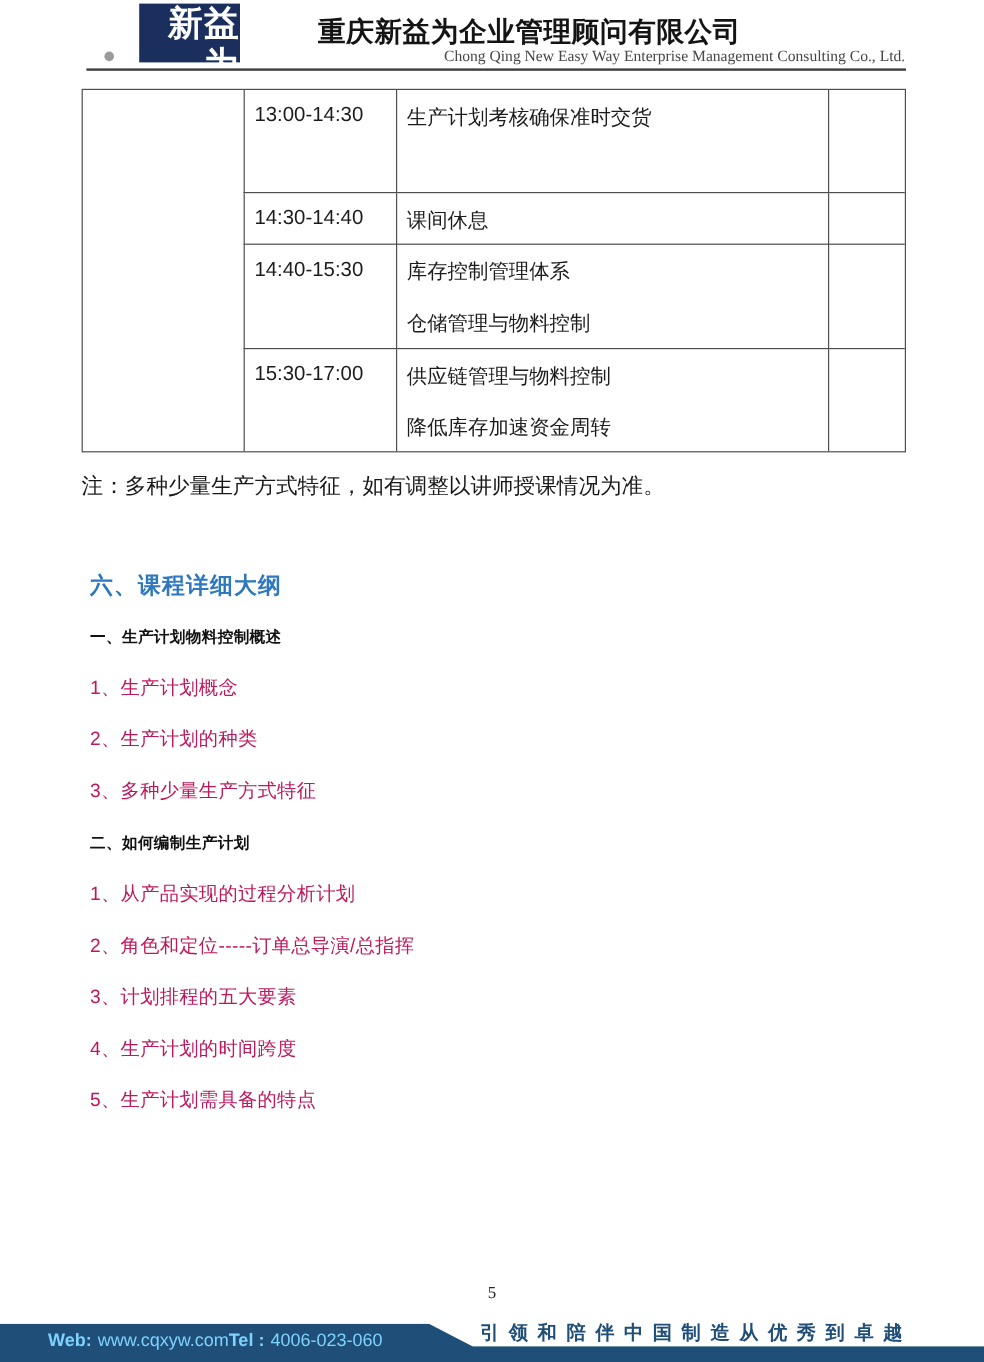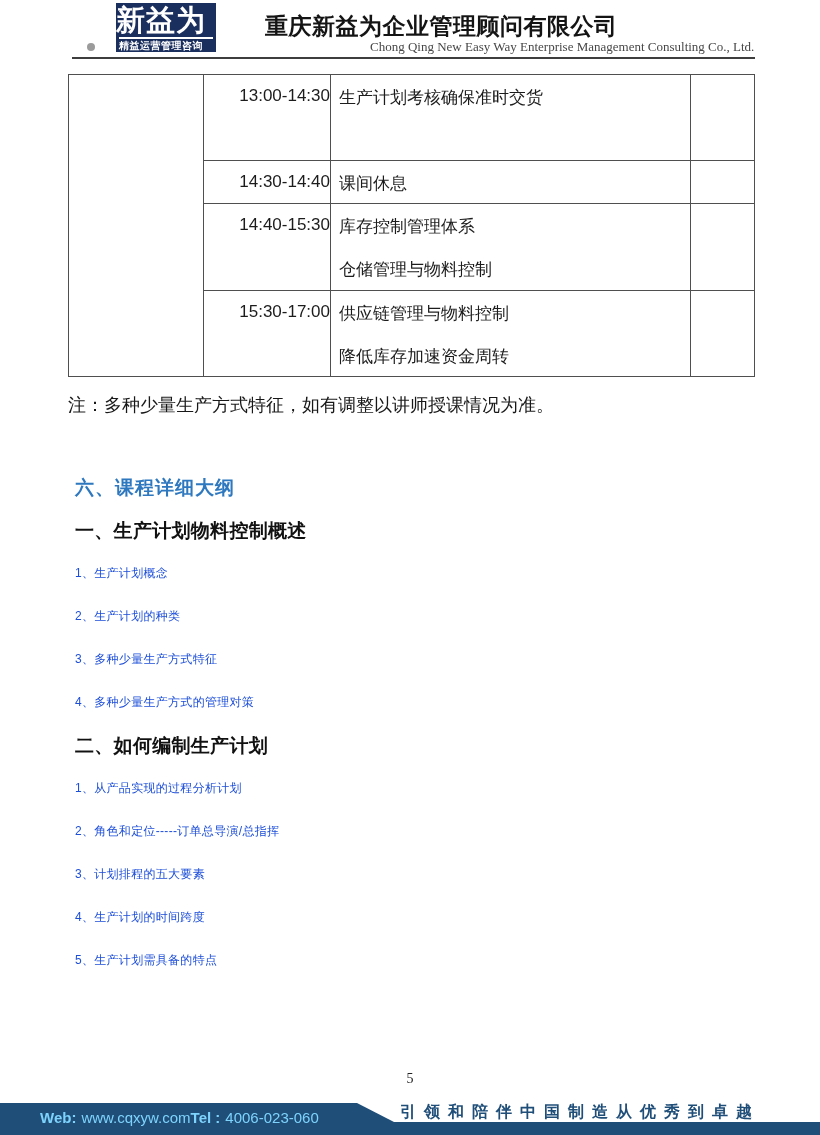--- a/index.html
+++ b/index.html
@@ -1,21 +1,21 @@
 <!DOCTYPE html>
 <html><head>
 <meta charset="utf-8">
 <style>
   * { margin:0; padding:0; box-sizing:border-box; }
   body { background:#ffffff; font-family:"Liberation Sans", "DejaVu Sans", sans-serif; }
   .page { position:relative; width:820px; height:1135px; background:#fff; overflow:hidden; }
 
   
-  .logo-box { position:absolute; left:116px; top:3px; width:100px; height:49px;
-              background:#1b2f5e; color:#fff; text-align:left; }
+  .logo-box { position:absolute; left:116px; top:3px; width:84px; height:49px;
+              background:#1b2f5e; color:#fff; text-align:right; }
   .logo-main { font-size:29px; font-weight:bold; line-height:34px; letter-spacing:1px; }
   .logo-sub  { font-size:10px; font-weight:bold; letter-spacing:.5px;
                border-top:2px solid #fff; margin:0 3px; padding-top:1px; line-height:11px; }
   .header-dot { position:absolute; left:87px; top:43px; width:8px; height:8px;
                 border-radius:50%; background:#9b9b9b; }
   .company-cn { position:absolute; left:265px; top:11px; font-size:23px; font-weight:bold;
                 color:#141414; letter-spacing:.5px; white-space:nowrap; }
   .company-en { position:absolute; left:370px; top:39px; width:378px; text-align:right;
                 font-family:"Liberation Serif", "DejaVu Serif", serif;
                 font-size:13px; color:#474747; white-space:nowrap; }
@@ -24,36 +24,36 @@
   
   .sched { position:absolute; left:68px; top:74px;
            display:grid; grid-template-columns:134px 127px 360px 64px;
            grid-template-rows:86px 43px 87px 85px;
            border:1.5px solid #4f4f4f; }
   .sched .merged { grid-column:1; grid-row:1 / 5; }
   .schedrows { display:contents; }
   .sc { border-left:1.5px solid #4f4f4f; border-bottom:1.5px solid #4f4f4f;
         color:#1c1c1c; font-size:17px; overflow:hidden; }
   .schedrows > :nth-last-child(-n+3) { border-bottom:none; }
-  .sc.time    { padding:11px 0 0 8px; white-space:nowrap;text-align:right; }
+  .sc.time    { padding:11px 0 0 8px; white-space:nowrap; }
   .sc.content { padding:10px 0 0 8px; }
   .cell-line  { height:43px; line-height:25px; white-space:nowrap; }
 
   
   .note { position:absolute; left:68px; top:393px; font-size:18px; color:#181818; white-space:nowrap; }
 
   
   .section-title { position:absolute; left:75px; top:475px; font-size:19px; font-weight:bold;
                    color:#2e78bf; letter-spacing:1px;font-family:Liberation Mono, monospace; }
 
   
   .outline { position:absolute; left:75px; top:509px; }
   .outline-item { height:43px; display:flex; align-items:center;
-                  font-size:12px; color:#1d4ed8; white-space:nowrap; letter-spacing:.3px; }
-  .outline-item.bold { font-weight:bold; font-size:19px; color:#111; }
+                  font-size:16px; color:#be185d; white-space:nowrap; letter-spacing:.3px; }
+  .outline-item.bold { font-weight:bold; font-size:13px; color:#111; }
 
   
   .page-num { position:absolute; left:0; top:1071px; width:100%; text-align:center;
               font-family:"Liberation Serif", "DejaVu Serif", serif; font-size:14px; color:#222; }
   .footer-strip { position:absolute; left:0; top:1122px; width:820px; height:13px; background:#1f4e79; }
   .footer-left { position:absolute; left:0; top:1103px; width:394px; height:32px; background:#1f4e79;
                  clip-path:polygon(0 0, 357px 0, 100% 19px, 100% 100%, 0 100%);
                  color:#7dd3fc; font-size:15px; padding:6px 0 0 40px; white-space:nowrap; }
   .footer-left .lbl { font-weight:bold; margin-right:5px; }
   .footer-slogan { position:absolute; left:400px; top:1102px; height:19px; line-height:19px;
@@ -113,21 +113,20 @@
   <div class="outline">
 
       <div class="outline-item bold">一、生产计划物料控制概述</div>
 
       <div class="outline-item">1、生产计划概念</div>
 
       <div class="outline-item">2、生产计划的种类</div>
 
       <div class="outline-item">3、多种少量生产方式特征</div>
 
-      <div class="outline-item">4、多种少量生产方式的管理对策</div>
 
       <div class="outline-item bold">二、如何编制生产计划</div>
 
       <div class="outline-item">1、从产品实现的过程分析计划</div>
 
 
       <div class="outline-item">2、角色和定位-----订单总导演/总指挥</div>
 
       <div class="outline-item">3、计划排程的五大要素</div>
 

